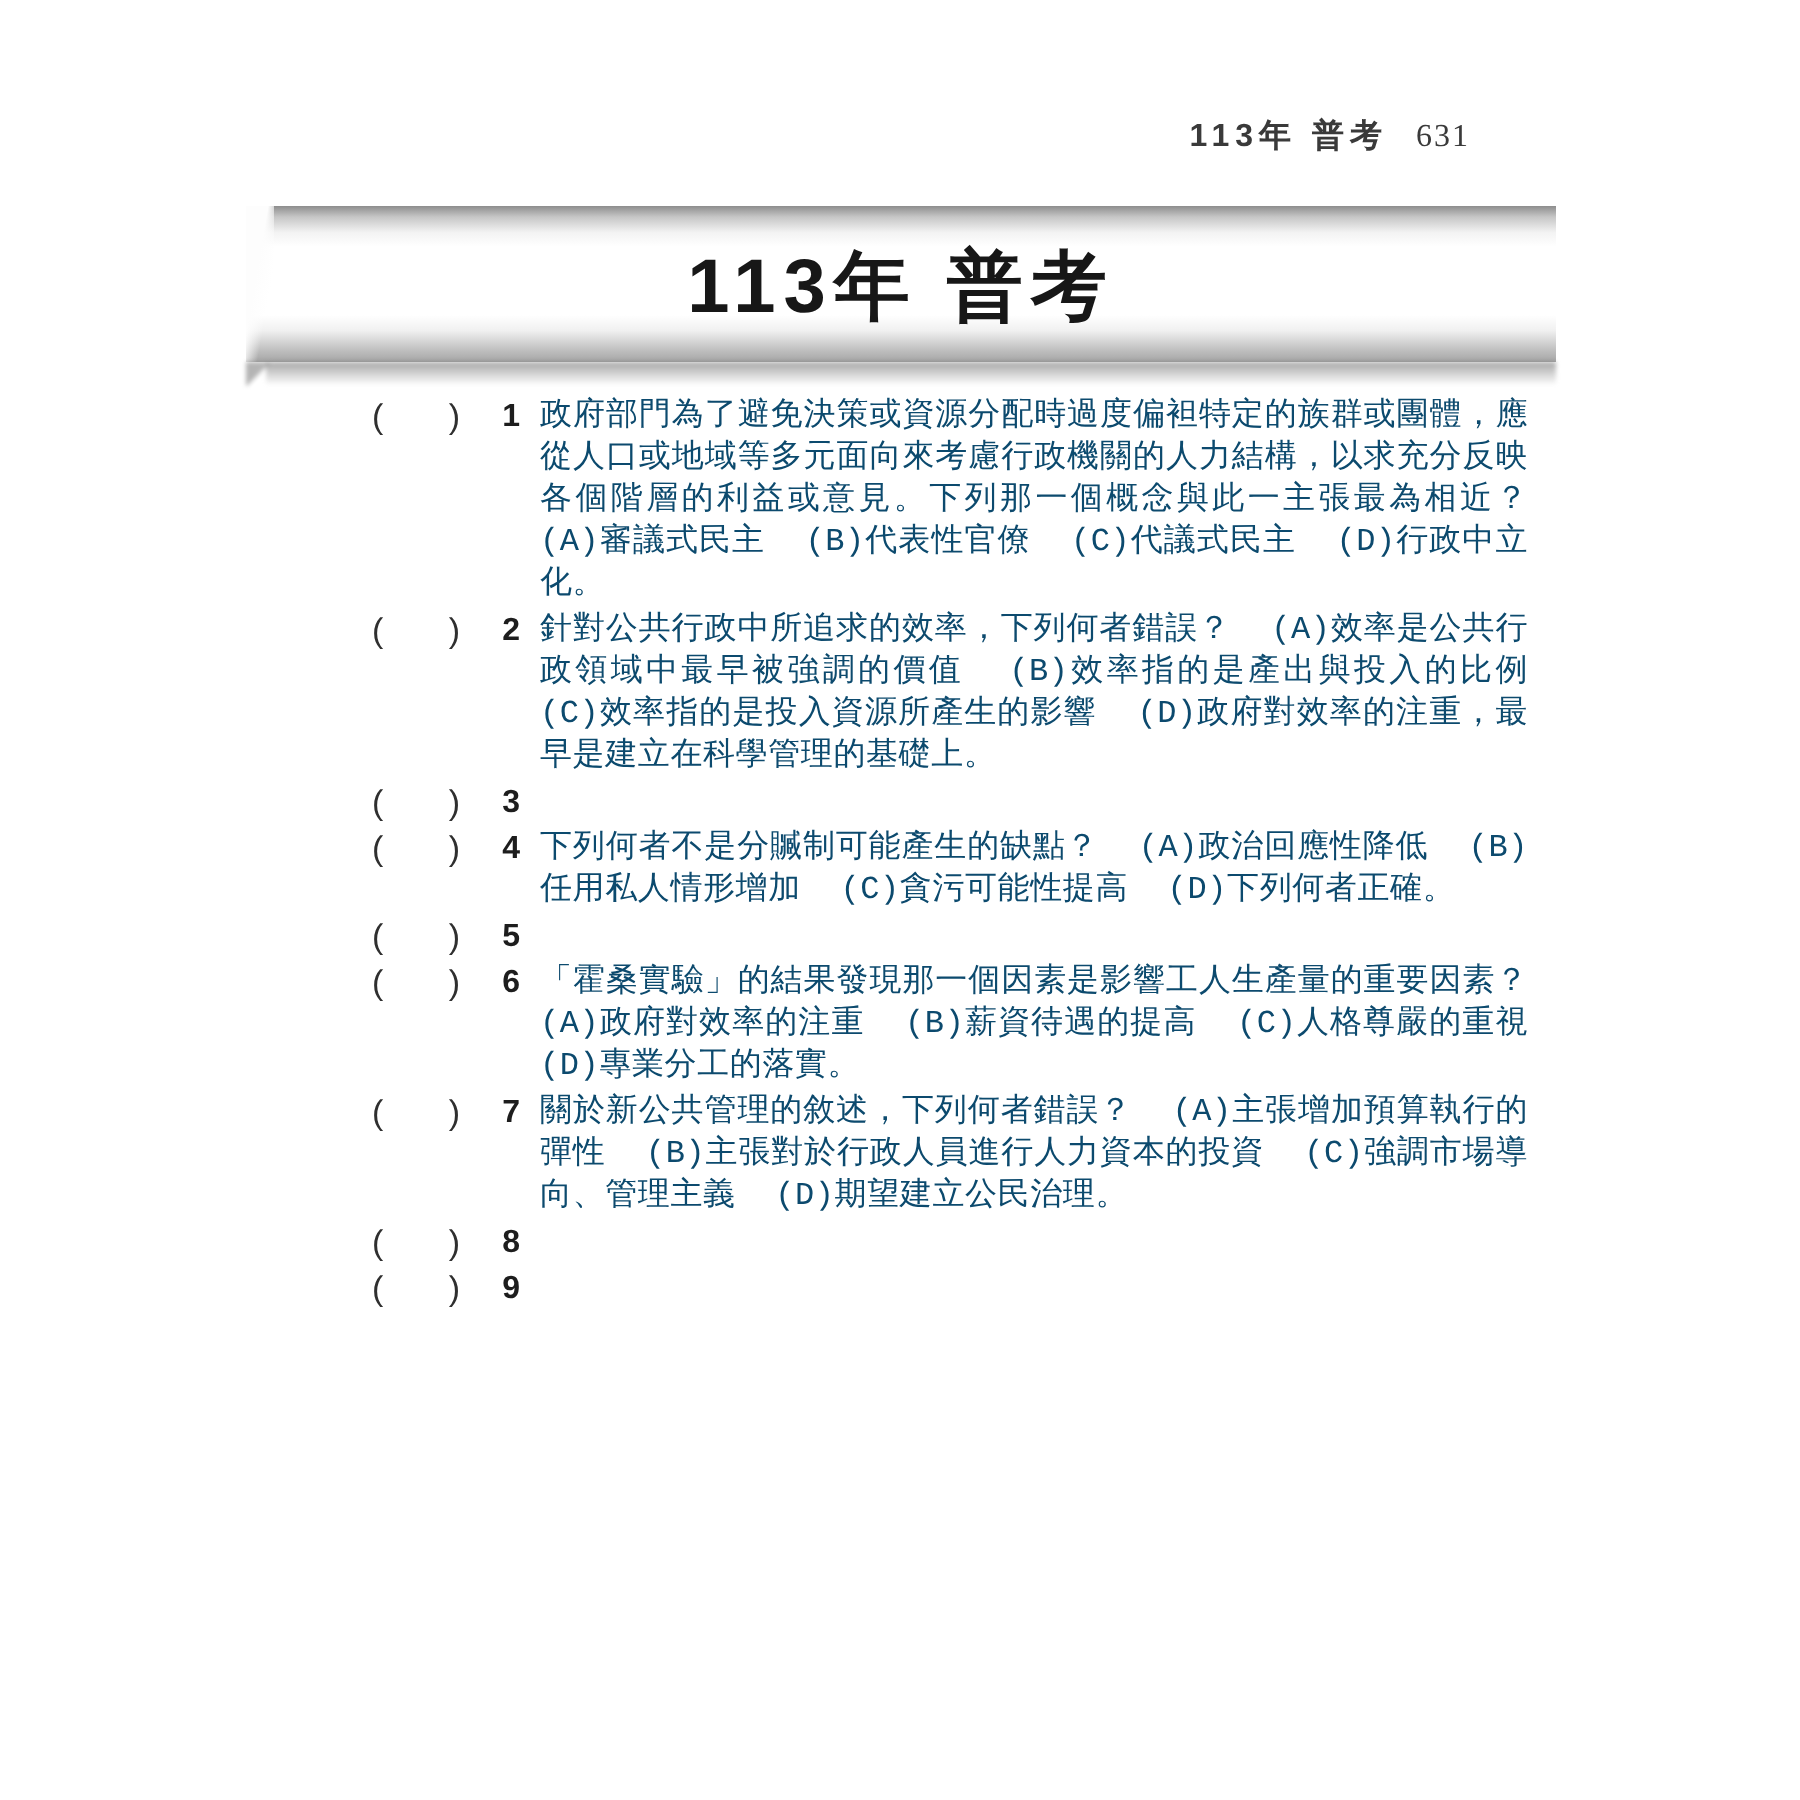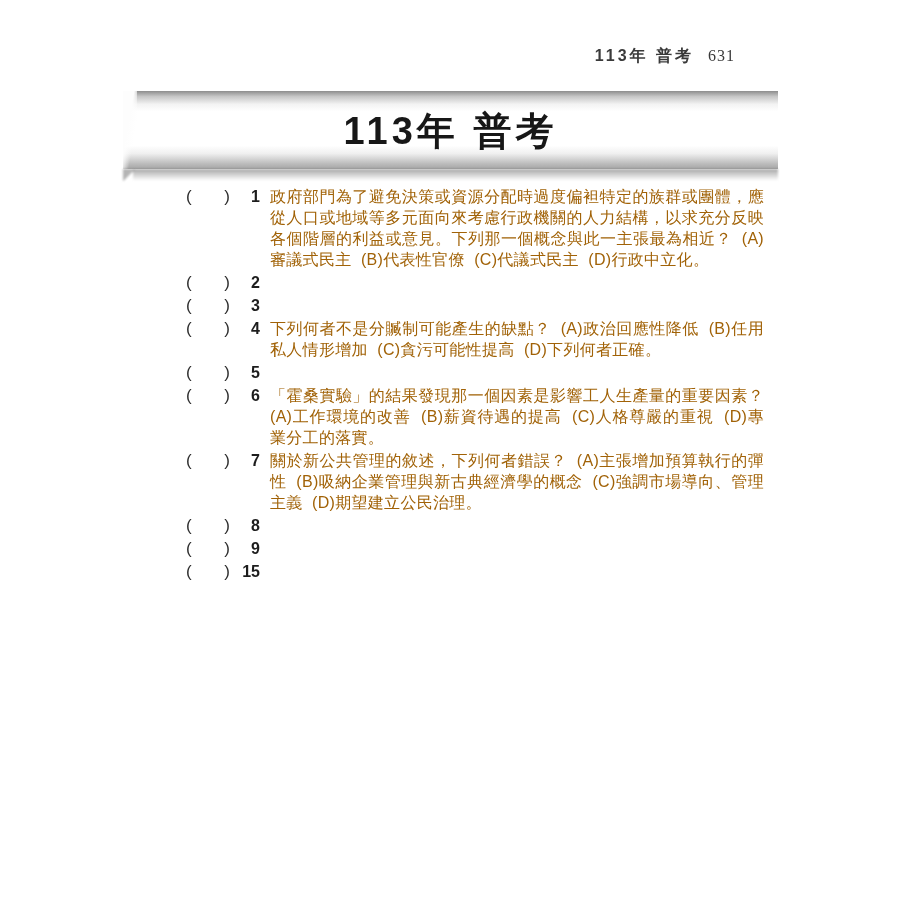--- a/index.html
+++ b/index.html
@@ -4,20 +4,21 @@
 <style>
   html,body { margin:0; padding:0; background:#ffffff; }
   .page {
     position: relative;
     width: 900px;
     height: 644px;
     background: #ffffff;
     overflow: hidden;
     font-family: "Liberation Sans", sans-serif;
     color: #2b2b2b;
+    margin-top: 12px;
   }
 
   
   .running-header {
     position: absolute;
     top: 46px;
     right: 165px;
     display: flex;
     align-items: baseline;
     gap: 14px;
@@ -117,22 +118,23 @@
     text-align: right;
     font-weight: bold;
     color: #1d1d1d;
     margin-left: 4px;
     margin-right: 10px;
   }
   .q-text {
     flex: 1 1 auto;
     text-align: justify;
     white-space: pre-wrap;
-    color: #a16207;
+    color: #0c4a6e;
     letter-spacing: 0.3px;
+    font-family: Liberation Mono, monospace;
   }
 </style>
 </head>
 <body>
 
 <div class="page">
 
   <div class="running-header">
     <span class="edition">113年 普考</span>
     <span class="folio">631</span>
@@ -153,20 +155,21 @@
       <span class="q-num">1</span>
       <div class="q-text">政府部門為了避免決策或資源分配時過度偏袒特定的族群或團體，應從人口或地域等多元面向來考慮行政機關的人力結構，以求充分反映各個階層的利益或意見。下列那一個概念與此一主張最為相近？  (A)審議式民主  (B)代表性官僚  (C)代議式民主  (D)行政中立化。</div>
     </div>
 
     <div class="q-row">
       <span class="answer-blank">
         <span>(</span>
         <span>)</span>
       </span>
       <span class="q-num">2</span>
+      <div class="q-text">針對公共行政中所追求的效率，下列何者錯誤？  (A)效率是公共行政領域中最早被強調的價值  (B)效率指的是產出與投入的比例  (C)效率指的是投入資源所產生的影響  (D)政府對效率的注重，最早是建立在科學管理的基礎上。</div>
     </div>
 
     <div class="q-row">
       <span class="answer-blank">
         <span>(</span>
         <span>)</span>
       </span>
       <span class="q-num">3</span>
     </div>
 
@@ -186,30 +189,30 @@
       </span>
       <span class="q-num">5</span>
     </div>
 
     <div class="q-row">
       <span class="answer-blank">
         <span>(</span>
         <span>)</span>
       </span>
       <span class="q-num">6</span>
-      <div class="q-text">「霍桑實驗」的結果發現那一個因素是影響工人生產量的重要因素？  (A)工作環境的改善  (B)薪資待遇的提高  (C)人格尊嚴的重視  (D)專業分工的落實。</div>
+      <div class="q-text">「霍桑實驗」的結果發現那一個因素是影響工人生產量的重要因素？  (A)政府對效率的注重  (B)薪資待遇的提高  (C)人格尊嚴的重視  (D)專業分工的落實。</div>
     </div>
 
     <div class="q-row">
       <span class="answer-blank">
         <span>(</span>
         <span>)</span>
       </span>
       <span class="q-num">7</span>
-      <div class="q-text">關於新公共管理的敘述，下列何者錯誤？  (A)主張增加預算執行的彈性  (B)吸納企業管理與新古典經濟學的概念  (C)強調市場導向、管理主義  (D)期望建立公民治理。</div>
+      <div class="q-text">關於新公共管理的敘述，下列何者錯誤？  (A)主張增加預算執行的彈性  (B)主張對於行政人員進行人力資本的投資  (C)強調市場導向、管理主義  (D)期望建立公民治理。</div>
     </div>
 
     <div class="q-row">
       <span class="answer-blank">
         <span>(</span>
         <span>)</span>
       </span>
       <span class="q-num">8</span>
     </div>
 

